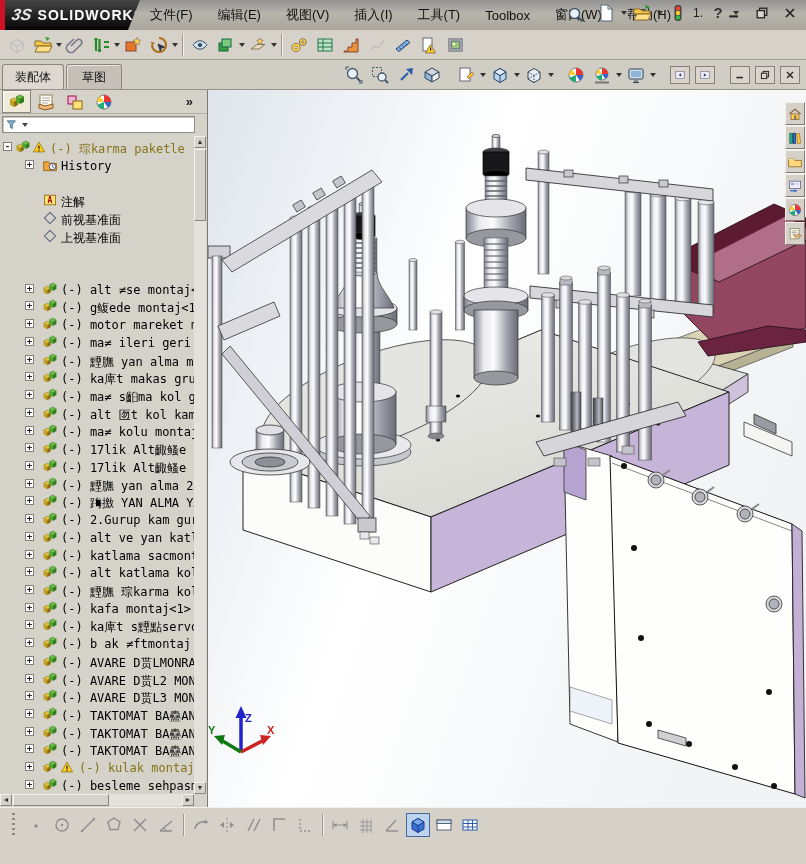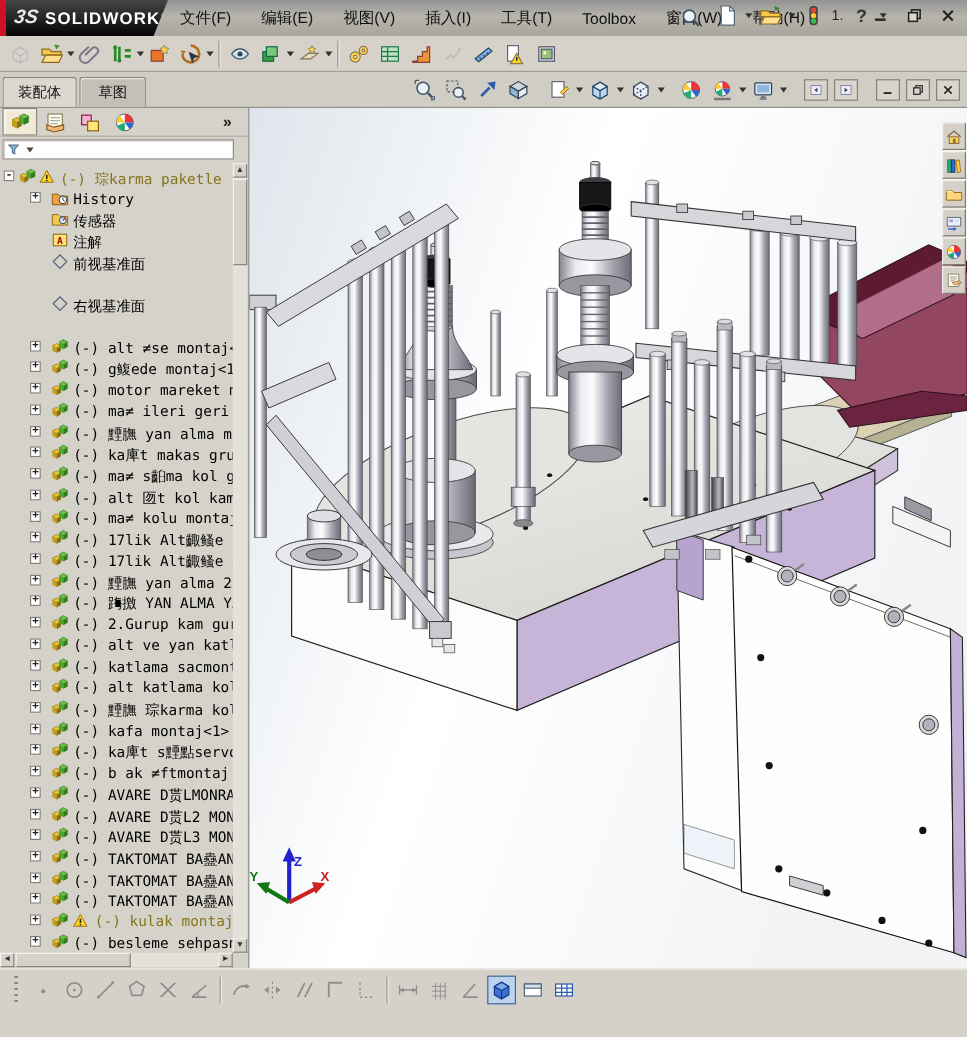--- a/index.html
+++ b/index.html
@@ -449,46 +449,38 @@
         </div>
         <div class="trow" style="top:20.72px">
           <span class="texp" style="left:25px">+</span>
           <span class="tic" style="left:42px"><svg viewBox="0 0 20 20">
               <path d="M2 6h6l2 2h8v9H2z" fill="#f2a33c" stroke="#8a5a10"></path>
               <circle cx="13" cy="12" r="4" fill="#fff" stroke="#235"></circle>
               <path d="M13 9.5V12l2 1.2" stroke="#235" fill="none"></path>
             </svg></span>
           <span class="tlabel " style="left:61px">History</span>
         </div>
-        <div class="trow" style="top:38.44px">
-          <span class="tic" style="left:42px"><svg viewBox="0 0 20 20">
-              <path d="M2 6h6l2 2h8v9H2z" fill="#f6c74a" stroke="#8a6a20"></path>
-              <circle cx="13" cy="12" r="3.6" fill="#cfe4ff" stroke="#246"></circle>
-              <path d="M13 12l2.2-2" stroke="#c00" stroke-width="1.2"></path>
-            </svg></span>
-          <span class="tlabel " style="left:61px">传感器</span>
-        </div>
         <div class="trow" style="top:56.16px">
           <span class="tic" style="left:42px"><svg viewBox="0 0 20 20">
               <rect x="3" y="4" width="14" height="12" fill="#ffe27a" stroke="#8a6400"></rect>
               <text x="10" y="14" font-size="10" text-anchor="middle" fill="#a00" font-weight="bold">A</text>
             </svg></span>
           <span class="tlabel " style="left:61px">注解</span>
         </div>
         <div class="trow" style="top:73.88px">
           <span class="tic" style="left:42px"><svg viewBox="0 0 20 20">
               <path d="M10 3l7 7-7 7-7-7z" fill="none" stroke="#55607a" stroke-width="1.3"></path>
             </svg></span>
           <span class="tlabel " style="left:61px">前视基准面</span>
         </div>
-        <div class="trow" style="top:109.32px">
+        <div class="trow" style="top:91.6px">
           <span class="tic" style="left:42px"><svg viewBox="0 0 20 20">
               <path d="M10 3l7 7-7 7-7-7z" fill="none" stroke="#55607a" stroke-width="1.3"></path>
             </svg></span>
-          <span class="tlabel " style="left:61px">右视基准面</span>
+          <span class="tlabel " style="left:61px">上视基准面</span>
         </div>
         <div class="trow" style="top:144.76px">
           <span class="texp" style="left:25px">+</span>
           <span class="tic" style="left:42px"><svg viewBox="0 0 20 20">
               <path d="M2 9l4.5-2.5L11 9l-4.5 2.5z" fill="#e8c432" stroke="#7a6410" stroke-width="0.6"></path>
               <path d="M2 9v5l4.5 2.5v-5z" fill="#c49f1c"></path>
               <path d="M11 9v5l-4.5 2.5v-5z" fill="#8a6f10"></path>
               <path d="M9 5l4.5-2.5L18 5l-4.5 2.5z" fill="#6fc143" stroke="#2c6e1d" stroke-width="0.6"></path>
               <path d="M9 5v5l4.5 2.5v-5z" fill="#4ea52e"></path>
               <path d="M18 5v5l-4.5 2.5v-5z" fill="#2f7e1b"></path>

